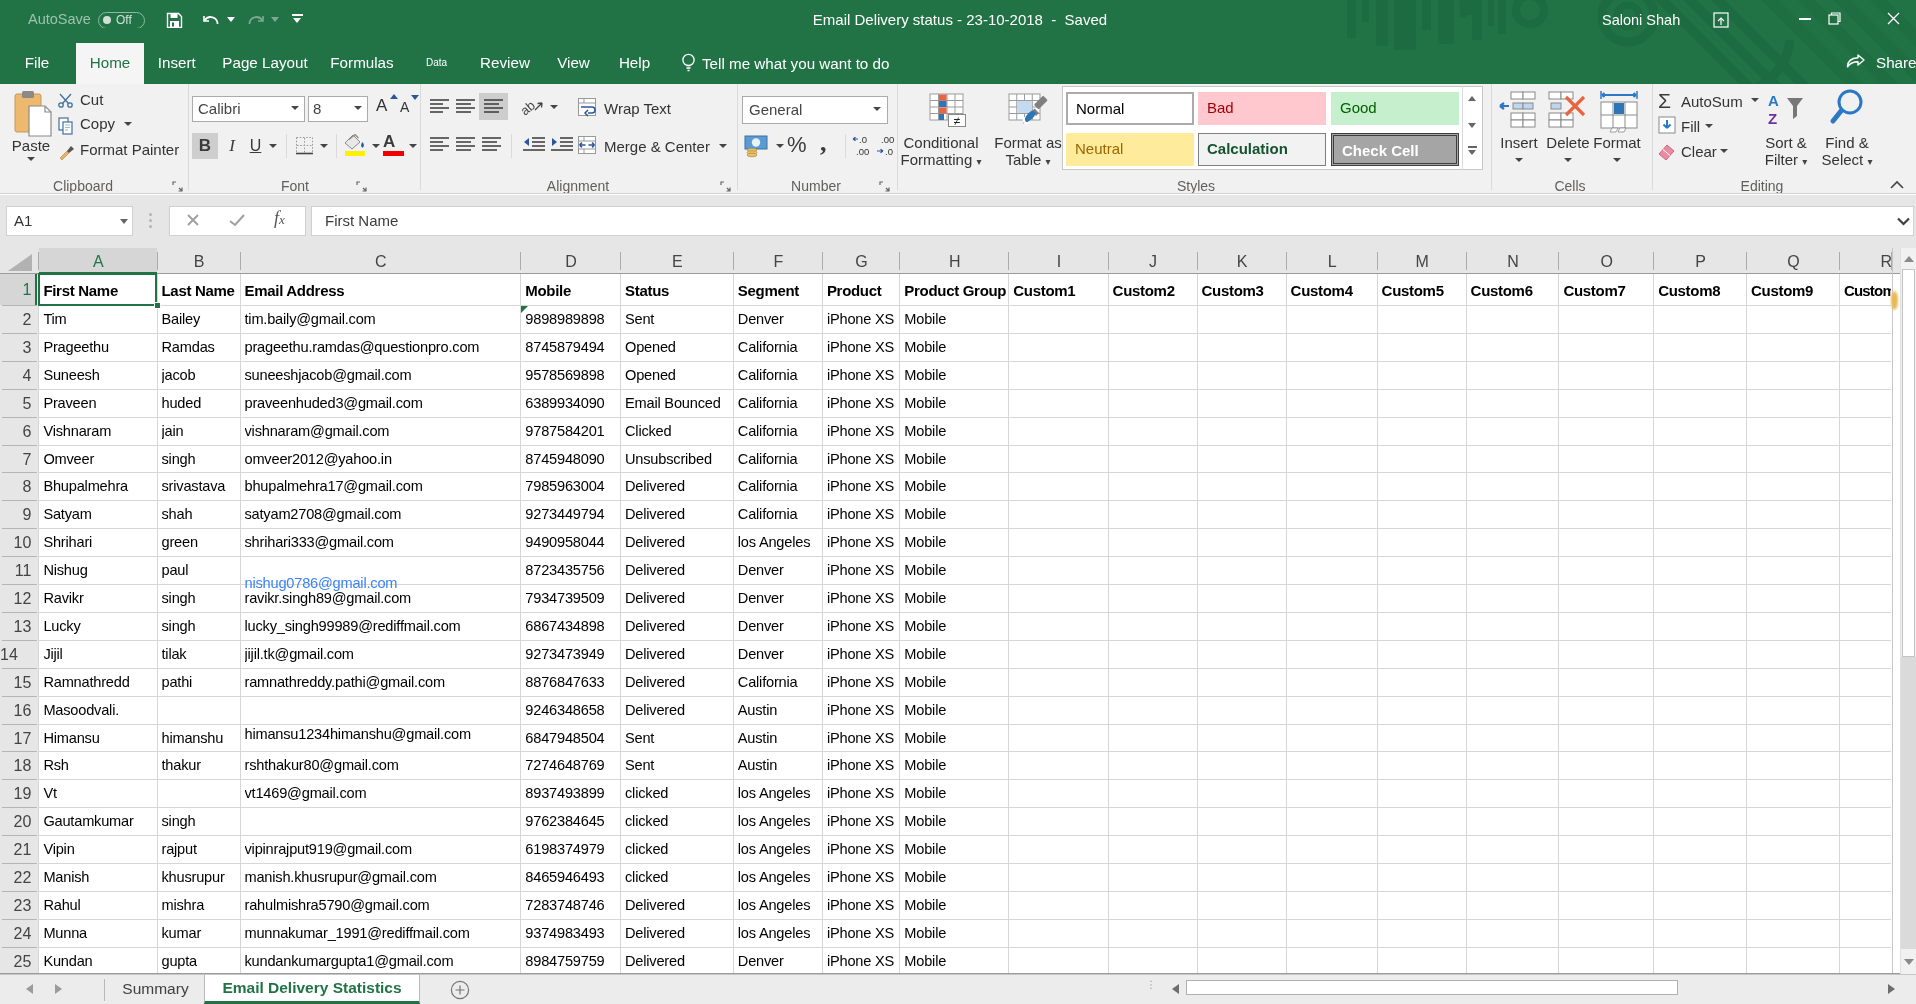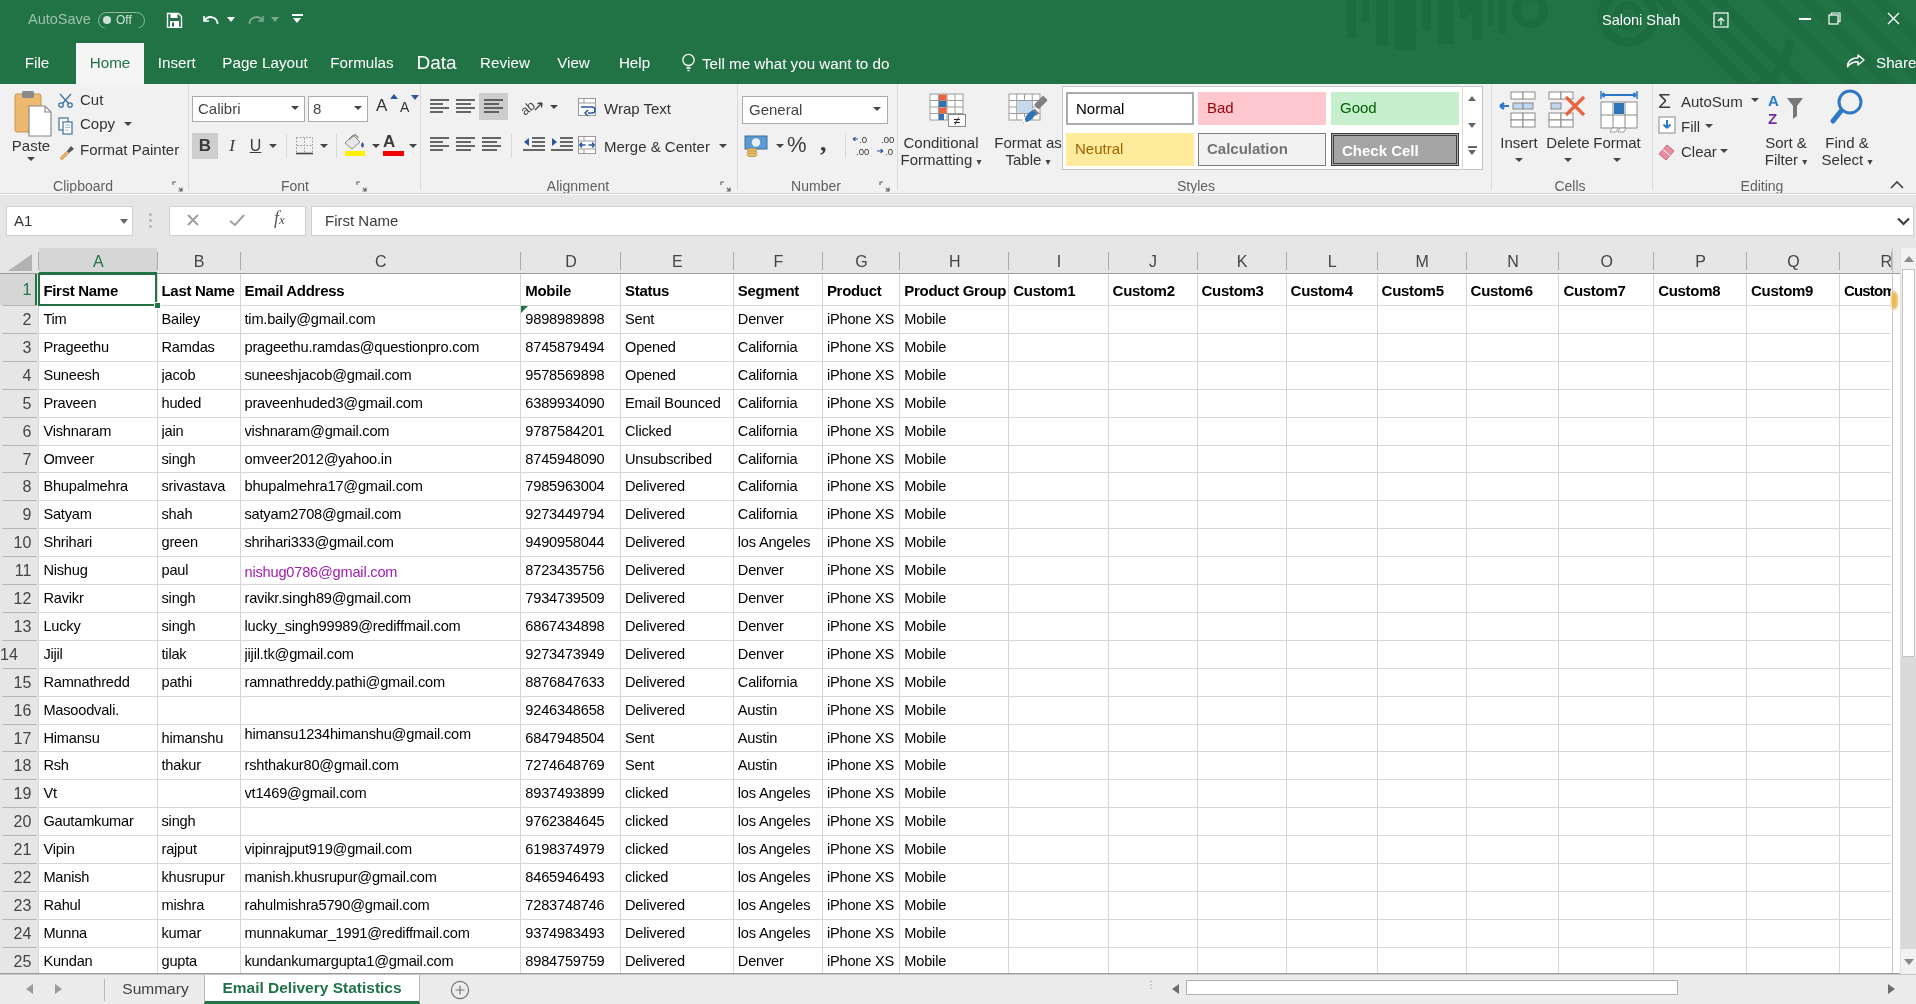--- a/index.html
+++ b/index.html
@@ -58,20 +58,21 @@
 <path d="M3.6 7.5 a7 7 0 0 1 13 3.5" fill="none" stroke="#fff" stroke-width="1.8"></path>
 </svg>
 <div class="ab" style="left:227px;top:17px;width:0;height:0;border-left:4px solid transparent;border-right:4px solid transparent;border-top:5px solid #fff"></div>
 <svg class="ab" style="left:246px;top:13px" width="20" height="15" viewBox="0 0 20 15">
 <path d="M17 3 v5 h-5" fill="none" stroke="#7da891" stroke-width="1.6"></path>
 <path d="M16.4 7.5 a7 7 0 0 0 -13 3.5" fill="none" stroke="#7da891" stroke-width="1.8"></path>
 </svg>
 <div class="ab" style="left:271px;top:17px;width:0;height:0;border-left:4px solid transparent;border-right:4px solid transparent;border-top:5px solid #7da891"></div>
 <div class="ab" style="left:292px;top:14px;width:11px;height:2px;background:#fff"></div>
 <div class="ab" style="left:293px;top:18px;width:0;height:0;border-left:4.5px solid transparent;border-right:4.5px solid transparent;border-top:5px solid #fff"></div>
+<div class="ab" style="left:700px;top:10px;width:520px;text-align:center;font-size:15px;color:#fff;line-height:20px">Email Delivery status - 23-10-2018&nbsp; - &nbsp;Saved</div>
 <div class="ab" style="left:1602px;top:10px;width:90px;font-size:14.5px;color:#fff;line-height:20px">Saloni Shah</div>
 <svg class="ab" style="left:1713px;top:12px" width="16" height="16" viewBox="0 0 16 16">
 <rect x="1" y="1" width="14" height="14" fill="none" stroke="#fff" stroke-width="1.2"></rect>
 <path d="M5 9 l3 -3 l3 3" fill="none" stroke="#fff" stroke-width="1.2"></path>
 <line x1="8" y1="6.5" x2="8" y2="13" stroke="#fff" stroke-width="1.2"></line>
 </svg>
 <div class="ab" style="left:1799px;top:18px;width:12px;height:1.5px;background:#fff"></div>
 <svg class="ab" style="left:1828px;top:12px" width="13" height="13" viewBox="0 0 13 13">
         <rect x="1" y="3" width="9" height="9" fill="none" stroke="#fff" stroke-width="1.2"></rect>
         <path d="M3.5 3 v-2 h8.5 v8.5 h-2" fill="none" stroke="#fff" stroke-width="1.2"></path>
@@ -112,21 +113,21 @@
           <line x1="758" y1="-20" x2="868" y2="90"></line>
 </g>
 <path d="M690 40 a60 60 0 0 1 -80 50" fill="none" stroke="#1d6b40" stroke-width="9"></path>
 </svg>
 <div class="ab" style="left:76px;top:15px;width:68px;height:41px;background:#f5f5f5"></div>
 <div class="ab" style="left:-33px;top:22px;width:140px;text-align:center;font-size:15.2px;color:#fff;line-height:26px">File</div>
 <div class="ab" style="left:40px;top:22px;width:140px;text-align:center;font-size:15.2px;color:#217346;line-height:26px">Home</div>
 <div class="ab" style="left:106.80000000000001px;top:22px;width:140px;text-align:center;font-size:15.2px;color:#fff;line-height:26px">Insert</div>
 <div class="ab" style="left:195px;top:22px;width:140px;text-align:center;font-size:15.2px;color:#fff;line-height:26px">Page Layout</div>
 <div class="ab" style="left:292px;top:22px;width:140px;text-align:center;font-size:15.2px;color:#fff;line-height:26px">Formulas</div>
-<div class="ab" style="left:366.5px;top:22px;width:140px;text-align:center;font-size:19px;color:#fff;line-height:26px">Data</div>
+<div class="ab" style="left:366.5px;top:22px;width:140px;text-align:center;font-size:10px;color:#fff;line-height:26px">Data</div>
 <div class="ab" style="left:435px;top:22px;width:140px;text-align:center;font-size:15.2px;color:#fff;line-height:26px">Review</div>
 <div class="ab" style="left:503.5px;top:22px;width:140px;text-align:center;font-size:15.2px;color:#fff;line-height:26px">View</div>
 <div class="ab" style="left:564.5px;top:22px;width:140px;text-align:center;font-size:15.2px;color:#fff;line-height:26px">Help</div>
 <svg class="ab" style="left:680px;top:24px" width="17" height="22" viewBox="0 0 17 22">
 <circle cx="8.5" cy="8" r="5.6" fill="none" stroke="#fff" stroke-width="1.3"></circle>
 <path d="M6.5 13.5 h4 M6.5 16 h4 M7.5 18.5 h2" stroke="#fff" stroke-width="1.3" fill="none"></path>
 </svg>
 <div class="ab" style="left:702px;top:23px;width:300px;font-size:15.2px;color:#fff;line-height:25px">Tell me what you want to do</div>
 <svg class="ab" style="left:1845px;top:22px" width="24" height="22" viewBox="0 0 24 22">
 <path d="M13 5 L19 10 L13 15 v-3.2 c-5 0-8 1.5-10.5 5 c0-6 4-8.6 10.5-9 z" fill="none" stroke="#fff" stroke-width="1.4" stroke-linejoin="round"></path>
@@ -375,21 +376,21 @@
 <path d="M28 19.5 q-2 8 -13 11 q2 -9 9 -13 z" fill="#2e75b6"></path>
 <path d="M22.5 28.5 a4 4 0 1 1 -5 -5 q-1.5 3 0 5 q2 1.5 5 0" fill="#fff"></path>
 </svg>
 <div class="ab" style="left:958px;top:49px;width:140px;text-align:center;font-size:15px;color:#333;line-height:19px">Format as</div>
 <div class="ab" style="left:958px;top:66px;width:140px;text-align:center;font-size:15px;color:#333;line-height:19px">Table <span style="font-size:10px;color:#444">▾</span></div>
 <div class="ab" style="left:1062px;top:2px;width:421px;height:84px;background:#fff;border:1px solid #c6c6c6"></div>
 <div class="ab" style="left:1066px;top:8px;width:128px;height:33px;background:#fff;border:2.5px solid #ababab;color:#000;font-size:15px;font-weight:normal;line-height:30px;padding-left:8px">Normal</div>
 <div class="ab" style="left:1198px;top:8px;width:128px;height:33px;background:#ffc7ce;border:1px solid #ffc7ce;color:#9c0006;font-size:15px;font-weight:normal;line-height:30px;padding-left:8px">Bad</div>
 <div class="ab" style="left:1331px;top:8px;width:128px;height:33px;background:#c6efce;border:1px solid #c6efce;color:#006100;font-size:15px;font-weight:normal;line-height:30px;padding-left:8px">Good</div>
 <div class="ab" style="left:1066px;top:49px;width:128px;height:33px;background:#ffeb9c;border:1px solid #ffeb9c;color:#9c6500;font-size:15px;font-weight:normal;line-height:30px;padding-left:8px">Neutral</div>
-<div class="ab" style="left:1198px;top:49px;width:128px;height:33px;background:#f2f2f2;border:1px solid #7f7f7f;color:#737373;font-size:15px;font-weight:bold;line-height:30px;padding-left:8px">Calculation</div>
+<div class="ab" style="left:1198px;top:49px;width:128px;height:33px;background:#f2f2f2;border:1px solid #7f7f7f;color:#14532d;font-size:15px;font-weight:bold;line-height:30px;padding-left:8px">Calculation</div>
 <div class="ab" style="left:1331px;top:49px;width:128px;height:33px;background:#a5a5a5;border:3px double #3f3f3f;color:#ffffff;font-size:15px;font-weight:bold;line-height:30px;padding-left:8px">Check Cell</div>
 <div class="ab" style="left:1462px;top:2px;width:21px;height:84px;border-left:1px solid #dadada"></div>
 <div class="ab" style="left:1468px;top:12px;width:0;height:0;border-left:4.5px solid transparent;border-right:4.5px solid transparent;border-bottom:5px solid #666"></div>
 <div class="ab" style="left:1468px;top:39px;width:0;height:0;border-left:4.5px solid transparent;border-right:4.5px solid transparent;border-top:5px solid #666"></div>
 <div class="ab" style="left:1468px;top:62px;width:9px;height:1.5px;background:#666"></div>
 <div class="ab" style="left:1468px;top:66px;width:0;height:0;border-left:4.5px solid transparent;border-right:4.5px solid transparent;border-top:5px solid #666"></div>
 <svg class="ab" style="left:1499px;top:7px" width="40" height="40" viewBox="0 0 40 40">
 <g fill="#fff" stroke="#8a8a8a" stroke-width="1">
 <rect x="12" y="1" width="12" height="7"></rect>
           <rect x="24" y="1" width="12" height="7"></rect>
@@ -705,21 +706,21 @@
 <div class="ab" style="left:43.4px;top:280.70000000000005px;width:114.1px;height:27.9px;font-size:14.6px;color:#000;letter-spacing:-0.2px;line-height:29.9px;white-space:nowrap;overflow:hidden">Shrihari</div>
 <div class="ab" style="left:161.5px;top:280.70000000000005px;width:79.0px;height:27.9px;font-size:14.6px;color:#000;letter-spacing:-0.2px;line-height:29.9px;white-space:nowrap;overflow:hidden">green</div>
 <div class="ab" style="left:244.5px;top:280.70000000000005px;width:276.79999999999995px;height:27.9px;font-size:14.6px;color:#000;letter-spacing:-0.2px;line-height:29.9px;white-space:nowrap;overflow:hidden">shrihari333@gmail.com</div>
 <div class="ab" style="left:525.3px;top:280.70000000000005px;width:95.70000000000005px;height:27.9px;font-size:14.6px;color:#000;letter-spacing:-0.2px;line-height:29.9px;white-space:nowrap;overflow:hidden">9490958044</div>
 <div class="ab" style="left:625.0px;top:280.70000000000005px;width:108.79999999999995px;height:27.9px;font-size:14.6px;color:#000;letter-spacing:-0.2px;line-height:29.9px;white-space:nowrap;overflow:hidden">Delivered</div>
 <div class="ab" style="left:737.8px;top:280.70000000000005px;width:85.10000000000002px;height:27.9px;font-size:14.6px;color:#000;letter-spacing:-0.2px;line-height:29.9px;white-space:nowrap;overflow:hidden">los Angeles</div>
 <div class="ab" style="left:826.9px;top:280.70000000000005px;width:73.39999999999998px;height:27.9px;font-size:14.6px;color:#000;letter-spacing:-0.2px;line-height:29.9px;white-space:nowrap;overflow:hidden">iPhone XS</div>
 <div class="ab" style="left:904.3px;top:280.70000000000005px;width:105.0px;height:27.9px;font-size:14.6px;color:#000;letter-spacing:-0.2px;line-height:29.9px;white-space:nowrap;overflow:hidden">Mobile</div>
 <div class="ab" style="left:43.4px;top:308.6px;width:114.1px;height:27.9px;font-size:14.6px;color:#000;letter-spacing:-0.2px;line-height:29.9px;white-space:nowrap;overflow:hidden">Nishug</div>
 <div class="ab" style="left:161.5px;top:308.6px;width:79.0px;height:27.9px;font-size:14.6px;color:#000;letter-spacing:-0.2px;line-height:29.9px;white-space:nowrap;overflow:hidden">paul</div>
-<div class="ab" style="left:244.5px;top:310px;width:276.79999999999995px;height:27.9px;font-size:14.6px;color:#a21caf;letter-spacing:-0.2px;line-height:29.9px;white-space:nowrap;overflow:hidden">nishug0786@gmail.com</div>
+<div class="ab" style="left:244.5px;top:321px;width:276.79999999999995px;height:27.9px;font-size:14.6px;color:#3b82f6;letter-spacing:-0.2px;line-height:29.9px;white-space:nowrap;overflow:hidden">nishug0786@gmail.com</div>
 <div class="ab" style="left:525.3px;top:308.6px;width:95.70000000000005px;height:27.9px;font-size:14.6px;color:#000;letter-spacing:-0.2px;line-height:29.9px;white-space:nowrap;overflow:hidden">8723435756</div>
 <div class="ab" style="left:625.0px;top:308.6px;width:108.79999999999995px;height:27.9px;font-size:14.6px;color:#000;letter-spacing:-0.2px;line-height:29.9px;white-space:nowrap;overflow:hidden">Delivered</div>
 <div class="ab" style="left:737.8px;top:308.6px;width:85.10000000000002px;height:27.9px;font-size:14.6px;color:#000;letter-spacing:-0.2px;line-height:29.9px;white-space:nowrap;overflow:hidden">Denver</div>
 <div class="ab" style="left:826.9px;top:308.6px;width:73.39999999999998px;height:27.9px;font-size:14.6px;color:#000;letter-spacing:-0.2px;line-height:29.9px;white-space:nowrap;overflow:hidden">iPhone XS</div>
 <div class="ab" style="left:904.3px;top:308.6px;width:105.0px;height:27.9px;font-size:14.6px;color:#000;letter-spacing:-0.2px;line-height:29.9px;white-space:nowrap;overflow:hidden">Mobile</div>
 <div class="ab" style="left:43.4px;top:336.5px;width:114.1px;height:27.9px;font-size:14.6px;color:#000;letter-spacing:-0.2px;line-height:29.9px;white-space:nowrap;overflow:hidden">Ravikr</div>
 <div class="ab" style="left:161.5px;top:336.5px;width:79.0px;height:27.9px;font-size:14.6px;color:#000;letter-spacing:-0.2px;line-height:29.9px;white-space:nowrap;overflow:hidden">singh</div>
 <div class="ab" style="left:244.5px;top:336.5px;width:276.79999999999995px;height:27.9px;font-size:14.6px;color:#000;letter-spacing:-0.2px;line-height:29.9px;white-space:nowrap;overflow:hidden">ravikr.singh89@gmail.com</div>
 <div class="ab" style="left:525.3px;top:336.5px;width:95.70000000000005px;height:27.9px;font-size:14.6px;color:#000;letter-spacing:-0.2px;line-height:29.9px;white-space:nowrap;overflow:hidden">7934739509</div>
 <div class="ab" style="left:625.0px;top:336.5px;width:108.79999999999995px;height:27.9px;font-size:14.6px;color:#000;letter-spacing:-0.2px;line-height:29.9px;white-space:nowrap;overflow:hidden">Delivered</div>

